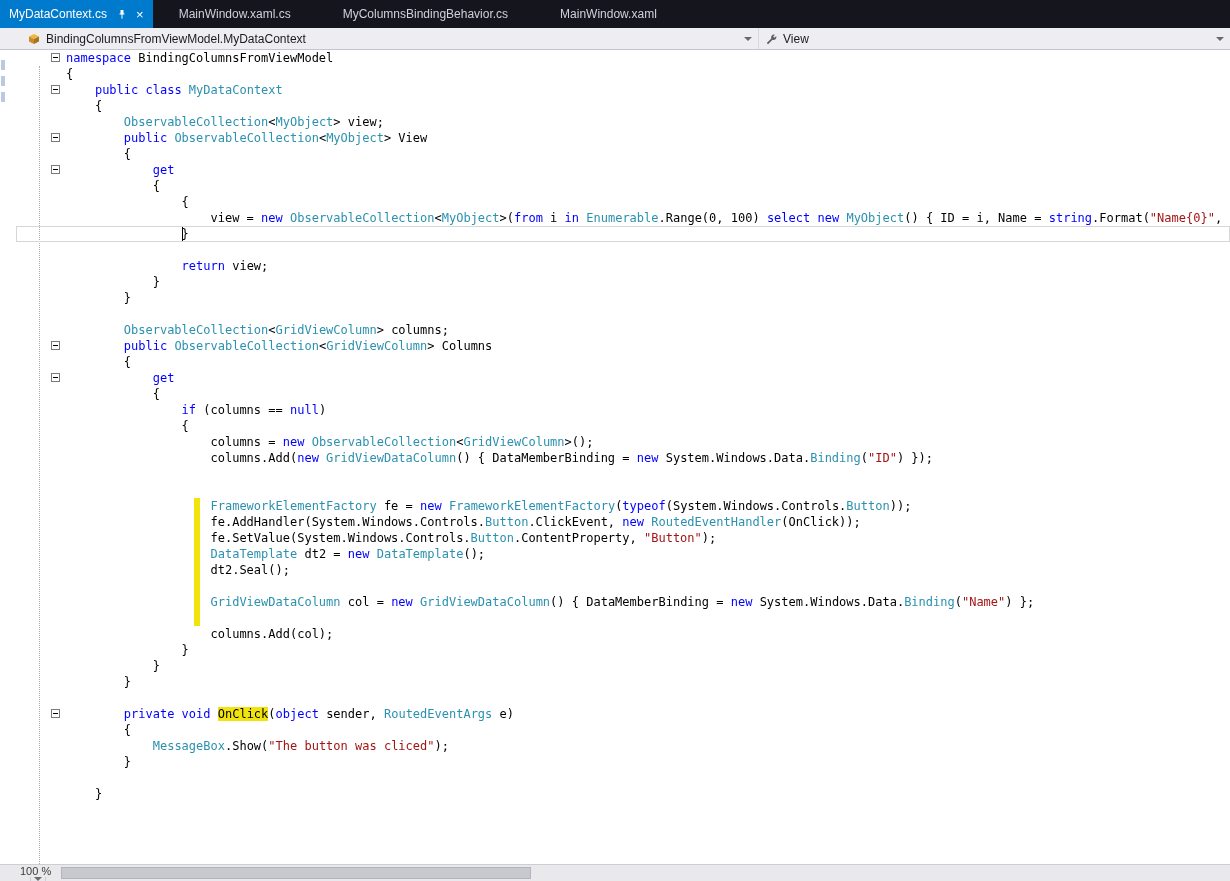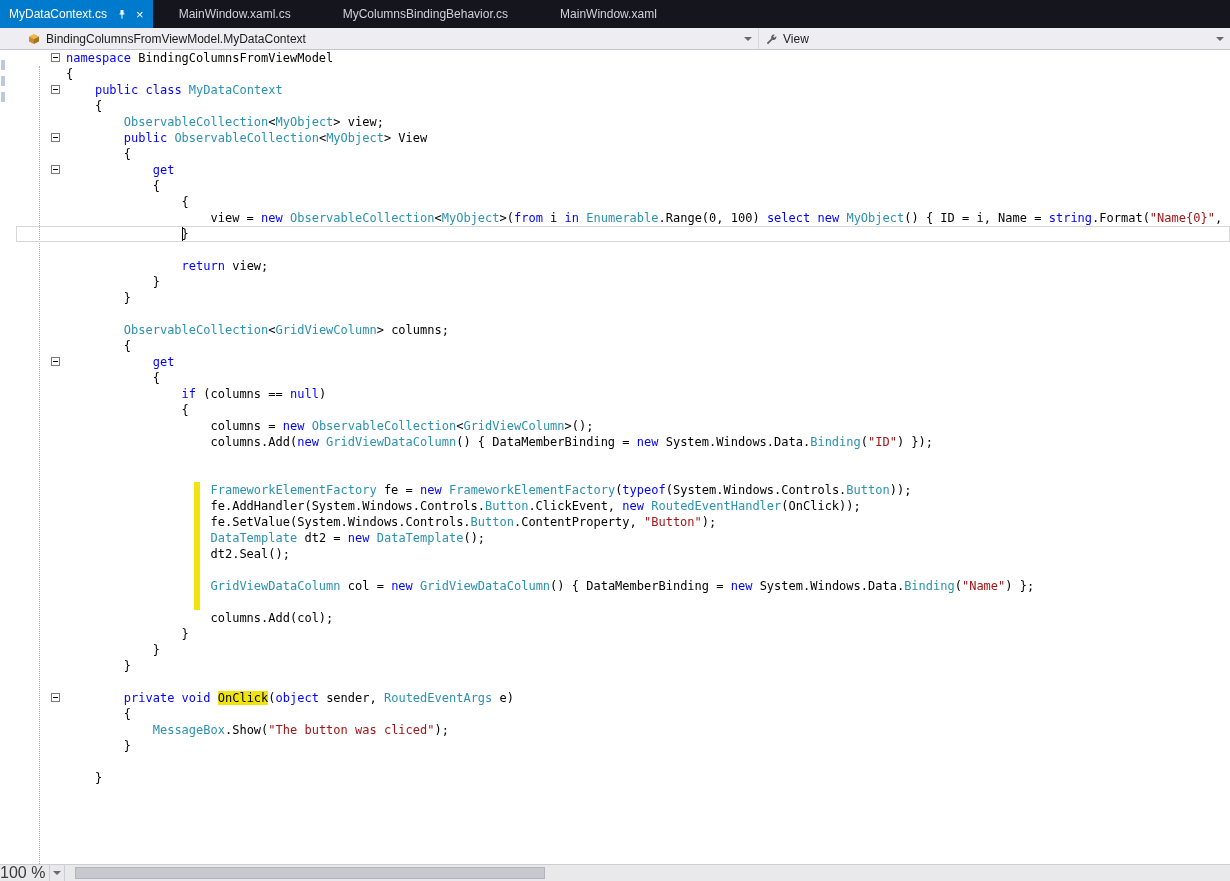--- a/index.html
+++ b/index.html
@@ -41,21 +41,21 @@
   .t-h { background:#f0e30e; color:#000000; }
   .foldbox { position:absolute; left:35px; top:3px; width:9px; height:9px; background:#ffffff;
              border:1px solid #7b7b7b; }
   .foldbox::after { content:""; position:absolute; left:1px; right:1px; top:3px; height:1px; background:#000; }
   .changebar { position:absolute; left:178px; top:0; width:6px; height:16px; background:#f0e30e; }
   .caret { position:absolute; top:1px; width:1px; height:14px; background:#000; }
 
   
   .bottombar { height:17px; flex:0 0 17px; background:#e9e9ec; border-top:1px solid #cdced4;
                display:flex; align-items:stretch; }
-  .zoom { display:flex; align-items:center; padding-left:0; font-size:16px; color:#3b3b3b; }
+  .zoom { display:flex; align-items:center; padding-left:20px; font-size:11px; color:#3b3b3b;flex-direction:column; }
   .zoom-arrow-box { display:flex; align-items:center; justify-content:center; width:16px; height:100%;
                     margin-left:4px; border-left:1px solid #cdced4; border-right:1px solid #cdced4; }
   .hscroll { flex:1 1 auto; position:relative; background:#e9e9ec; }
   .hscroll .thumb { position:absolute; left:10px; top:2px; width:470px; height:12px;
                     background:#c8c9cf; border:1px solid #b4b5bc; }
 </style>
 </head>
 <body>
 
 <div class="window">
@@ -123,20 +123,21 @@
         <div class="line"><span class="t-p">            {</span></div>
         <div class="line"><span class="t-p">                {</span></div>
         <div class="line"><span class="t-p">                    view = </span><span class="t-k">new</span><span class="t-p"> </span><span class="t-t">ObservableCollection</span><span class="t-p">&lt;</span><span class="t-t">MyObject</span><span class="t-p">&gt;(</span><span class="t-k">from</span><span class="t-p"> i </span><span class="t-k">in</span><span class="t-p"> </span><span class="t-t">Enumerable</span><span class="t-p">.Range(0, 100) </span><span class="t-k">select</span><span class="t-p"> </span><span class="t-k">new</span><span class="t-p"> </span><span class="t-t">MyObject</span><span class="t-p">() { ID = i, Name = </span><span class="t-k">string</span><span class="t-p">.Format(</span><span class="t-s">"Name{0}"</span><span class="t-p">, i) });</span></div>
         <div class="line current"><span class="t-p">                }</span><span class="caret" style="left: calc(16ch + 50px);"></span></div>
         <div class="line"></div>
         <div class="line"><span class="t-p">                </span><span class="t-k">return</span><span class="t-p"> view;</span></div>
         <div class="line"><span class="t-p">            }</span></div>
         <div class="line"><span class="t-p">        }</span></div>
         <div class="line"></div>
         <div class="line"><span class="t-p">        </span><span class="t-t">ObservableCollection</span><span class="t-p">&lt;</span><span class="t-t">GridViewColumn</span><span class="t-p">&gt; columns;</span></div>
+        <div class="line"><span class="t-p">        </span><span class="t-k">public</span><span class="t-p"> </span><span class="t-t">ObservableCollection</span><span class="t-p">&lt;</span><span class="t-t">GridViewColumn</span><span class="t-p">&gt; Columns</span><span class="foldbox"></span></div>
         <div class="line"><span class="t-p">        {</span></div>
         <div class="line"><span class="t-p">            </span><span class="t-k">get</span><span class="foldbox"></span></div>
         <div class="line"><span class="t-p">            {</span></div>
         <div class="line"><span class="t-p">                </span><span class="t-k">if</span><span class="t-p"> (columns == </span><span class="t-k">null</span><span class="t-p">)</span></div>
         <div class="line"><span class="t-p">                {</span></div>
         <div class="line"><span class="t-p">                    columns = </span><span class="t-k">new</span><span class="t-p"> </span><span class="t-t">ObservableCollection</span><span class="t-p">&lt;</span><span class="t-t">GridViewColumn</span><span class="t-p">&gt;();</span></div>
         <div class="line"><span class="t-p">                    columns.Add(</span><span class="t-k">new</span><span class="t-p"> </span><span class="t-t">GridViewDataColumn</span><span class="t-p">() { DataMemberBinding = </span><span class="t-k">new</span><span class="t-p"> System.Windows.Data.</span><span class="t-t">Binding</span><span class="t-p">(</span><span class="t-s">"ID"</span><span class="t-p">) });</span></div>
         <div class="line"></div>
         <div class="line"></div>
         <div class="line"><span class="t-p">                    </span><span class="t-t">FrameworkElementFactory</span><span class="t-p"> fe = </span><span class="t-k">new</span><span class="t-p"> </span><span class="t-t">FrameworkElementFactory</span><span class="t-p">(</span><span class="t-k">typeof</span><span class="t-p">(System.Windows.Controls.</span><span class="t-t">Button</span><span class="t-p">));</span><span class="changebar"></span></div>

